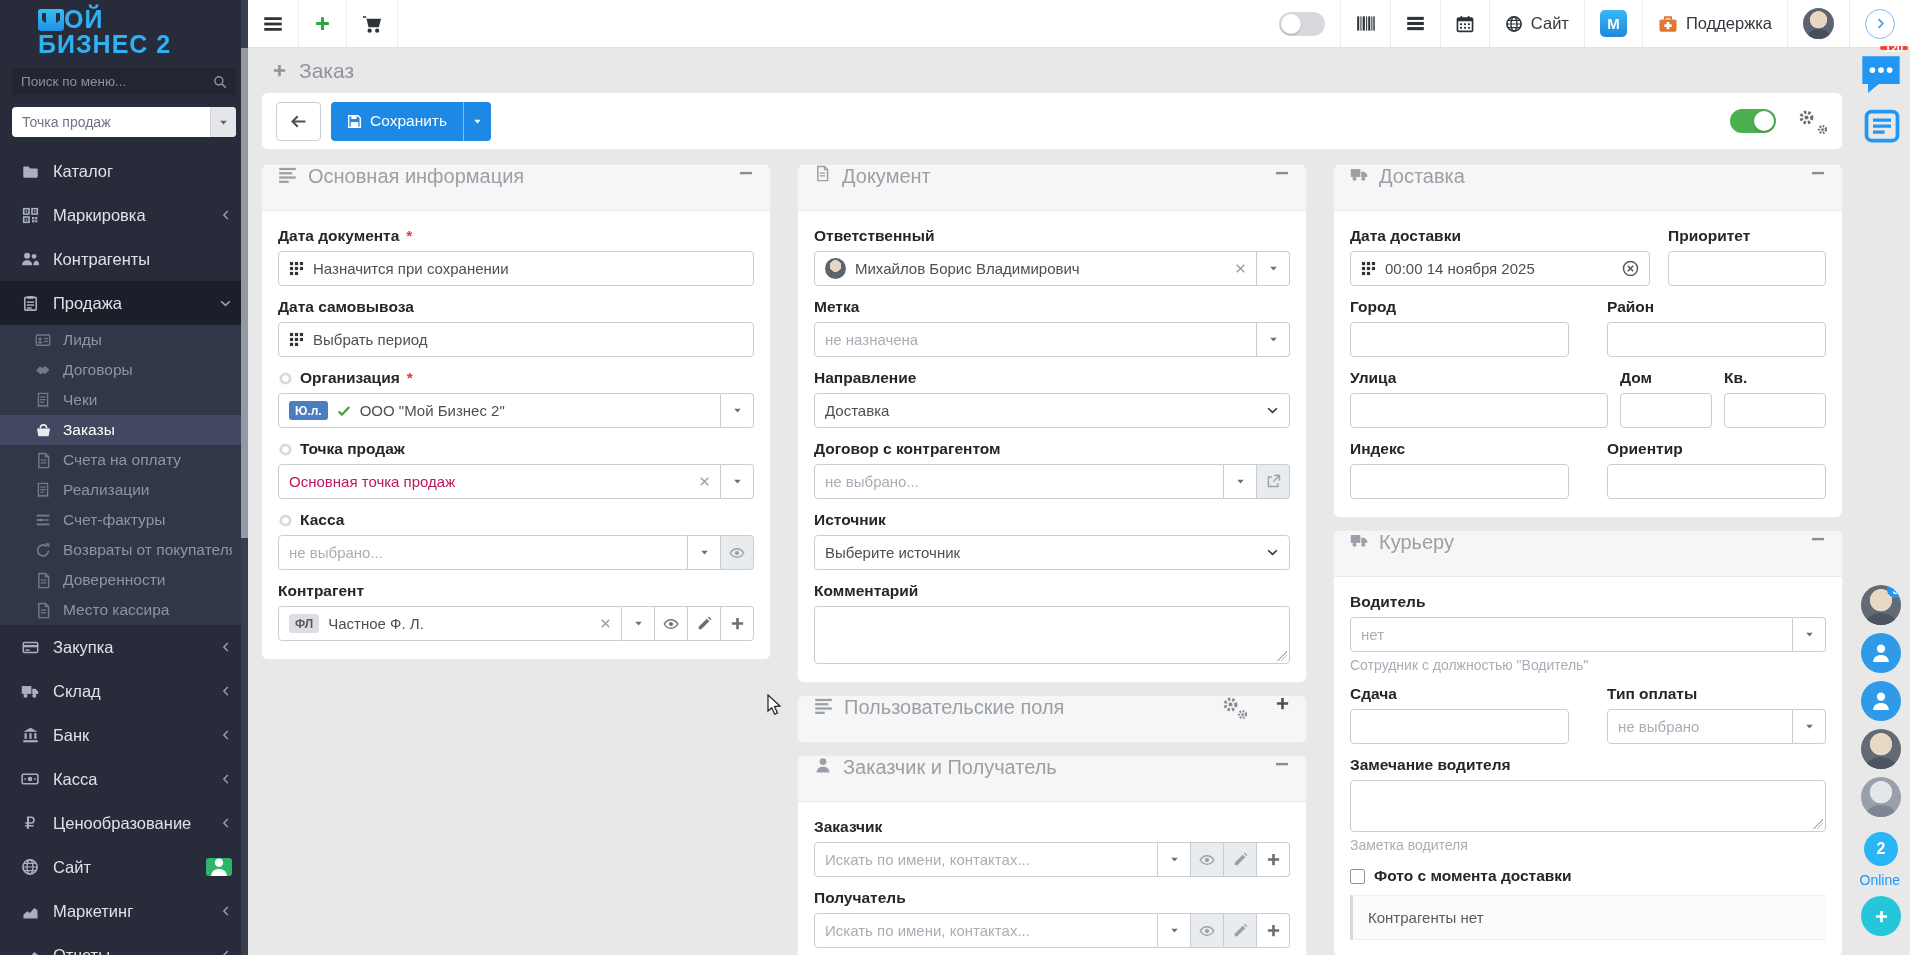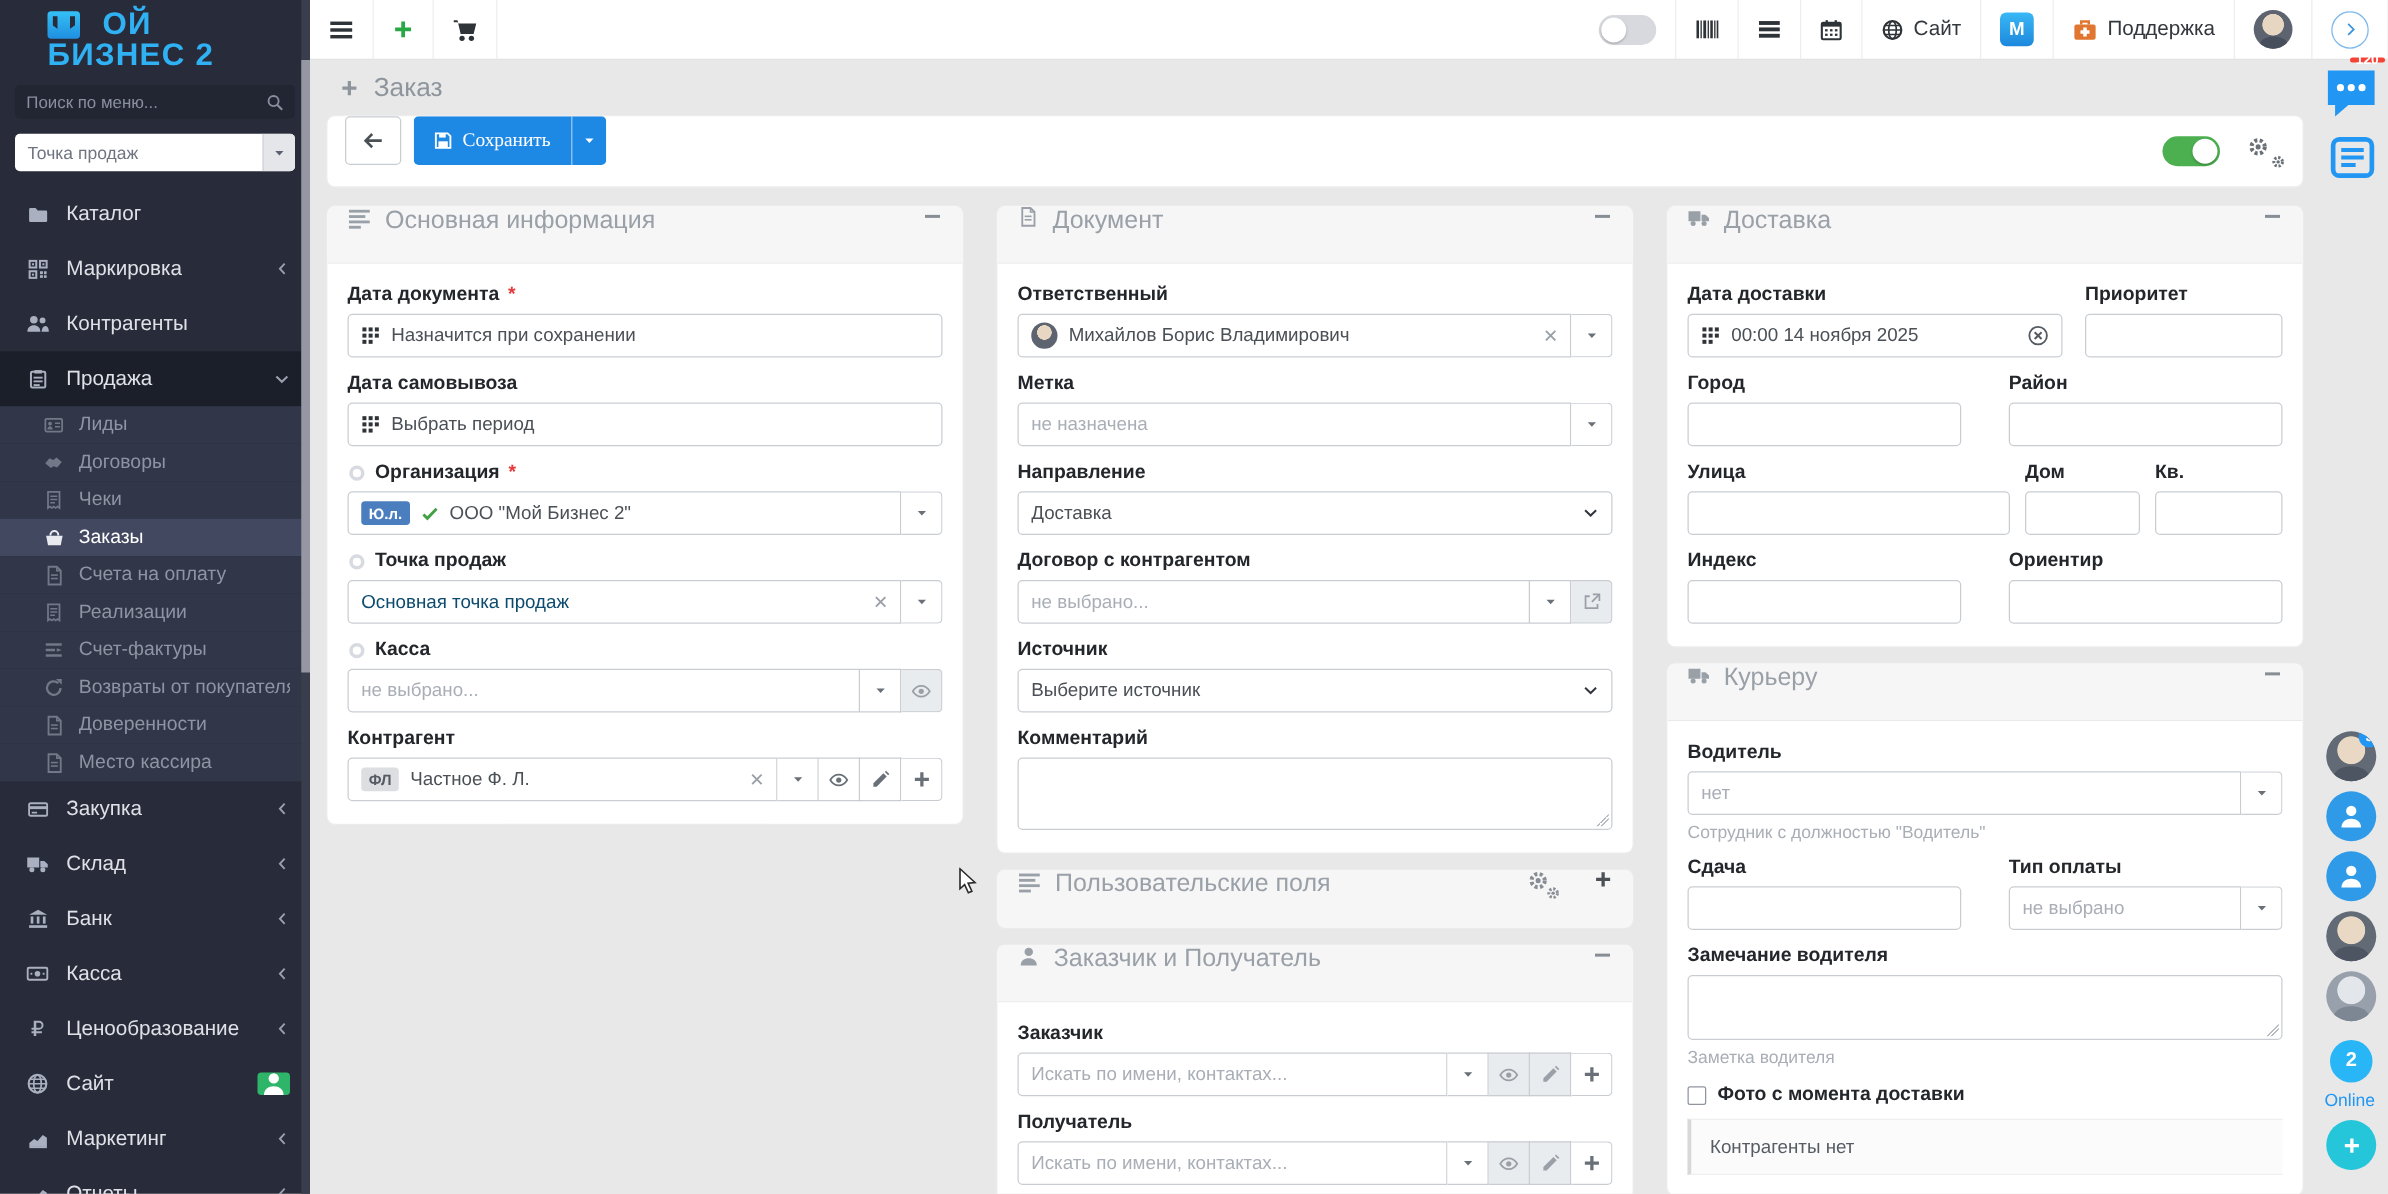--- a/index.html
+++ b/index.html
@@ -5,21 +5,21 @@
   * { margin:0; padding:0; box-sizing:border-box; }
   html,body { width:1910px; height:955px; overflow:hidden; font-family:"Liberation Sans","DejaVu Sans",sans-serif; background:#e8e8e8; }
   .ic { display:inline-flex; align-items:center; justify-content:center; line-height:0; }
   .ic svg { display:block; }
 
   
   .sidebar { position:absolute; left:0; top:0; width:248px; height:955px; background:#282c3a; z-index:30; }
   .sb-scroll { position:absolute; right:0; top:0; width:7px; height:955px; background:#3a3e4c; }
   .sb-thumb { position:absolute; right:0; top:48px; width:7px; height:490px; background:#9598a2; }
   .logo { padding:7px 10px 0 38px; color:#2fb1f3; font-weight:bold; line-height:1.0; letter-spacing:1px; }
-  .logo .l1 { font-size:25px; display:flex; align-items:center; gap:18px; }
+  .logo .l1 { font-size:25px; display:flex; align-items:center; gap:0; }
   .logo .l2 { font-size:25px; }
   .logo-mark { display:inline-block; width:26px; height:22px; background:linear-gradient(180deg,#35c0f5,#1f8fe0); border-radius:3px; position:relative; }
   .logo-mark:after { content:""; position:absolute; left:4px; top:4px; right:4px; bottom:4px; border-left:4px solid #282c3a; border-right:4px solid #282c3a; clip-path:polygon(0 0,100% 0,100% 55%,50% 100%,0 55%); background:transparent; }
   .sb-search { margin:11px 12px 0 12px; height:27px; background:#222633; border-radius:4px; display:flex; align-items:center; padding:0 9px; color:#8a8fa0; }
   .sb-search input { flex:1; background:transparent; border:0; outline:none; color:#aab0bf; font-size:13.5px; font-family:inherit; }
   .sb-search input::placeholder { color:#8a8fa0; }
   .sb-sales { margin:12px 12px 0 12px; height:30px; background:#fff; border-radius:4px; display:flex; align-items:center; overflow:hidden; }
   .sb-sales .val { flex:1; padding:0 10px; font-size:14px; color:#6e7480; }
   .sb-sales .car { width:26px; height:100%; background:#e4e6ea; color:#5a6070; display:flex; align-items:center; justify-content:center; border-left:1px solid #d0d3d9; }
   .sb-menu { margin-top:12px; }
@@ -50,21 +50,21 @@
   .avatar { width:31px; height:31px; border-radius:50%; background:radial-gradient(circle at 50% 38%, #e6d6c2 0 34%, #5d6470 36%); position:relative; overflow:hidden; flex:0 0 auto; }
   .avatar:after { content:""; position:absolute; left:50%; bottom:-4px; transform:translateX(-50%); width:22px; height:14px; border-radius:50% 50% 0 0; background:#474e5c; }
   .chev-circle { width:30px; height:30px; border-radius:50%; border:1.5px solid #7db8ec; color:#3d95de; display:flex; align-items:center; justify-content:center; }
   .app-badge { width:27px; height:27px; border-radius:5px; background:linear-gradient(180deg,#39b7f5,#1d88dd); color:#fff; font-weight:bold; font-size:15px; display:flex; align-items:center; justify-content:center; }
   .support-ic { color:#e0762f; }
 
   
   .content { position:absolute; left:248px; top:48px; right:0; bottom:0; background:#e8e8e8; padding:0 68px 0 14px; overflow:hidden; }
   .title-row { height:45px; display:flex; align-items:center; gap:12px; padding-left:10px; color:#8e959c; }
   .title-row .t { font-size:21px; }
-  .toolbar-card { background:#fff; border-radius:6px; height:56px; display:flex; padding:0 14px; margin-bottom:16px; box-shadow:0 0 0 1px #ededed;font-family:Liberation Serif, serif; }
+  .toolbar-card { background:#fff; border-radius:6px; height:56px; display:flex; align-items:center; padding:0 14px; margin-bottom:16px; box-shadow:0 0 0 1px #ededed; }
   .btn-back { width:45px; height:39px; background:#fff; border:1px solid #c9cdd2; border-radius:4px; color:#4a5056; display:flex; align-items:center; justify-content:center; cursor:pointer; }
   .btn-save { margin-left:10px; height:39px; display:flex; border-radius:4px; overflow:hidden; cursor:pointer; }
   .btn-save .main { background:#1e88e5; color:#fff; font-size:15.5px; display:flex; align-items:center; gap:8px; padding:0 16px; }
   .btn-save .car { background:#1e88e5; border-left:1px solid rgba(255,255,255,.45); color:#fff; width:28px; display:flex; align-items:center; justify-content:center; }
   .toolbar-right { margin-left:auto; display:flex; align-items:center; gap:22px; }
   .gears { color:#6a7077; position:relative; width:30px; height:24px; }
   .gg1 { position:absolute; left:0; top:0; }
   .gg2 { position:absolute; right:0; bottom:-2px; }
 
   .columns { display:flex; gap:28px; align-items:flex-start; }
@@ -78,21 +78,21 @@
 
   .field { margin-bottom:12px; }
   label.flabel { display:flex; align-items:center; gap:7px; font-size:15.5px; font-weight:bold; color:#23272c; margin-bottom:6px; }
   .req { color:#e5393a; font-weight:bold; }
   .donut { color:#d7dae0; }
   .igroup { display:flex; align-items:stretch; }
   .ibox { flex:1; min-width:0; height:35px; border:1px solid #c9cdd2; border-radius:4px 0 0 4px; background:#fff; display:flex; align-items:center; gap:9px; padding:0 10px; font-size:15px; color:#4a5056; }
   .igroup .ibox:last-child, .ibox.solo { border-radius:4px; }
   .ival { flex:1; white-space:nowrap; overflow:hidden; text-overflow:ellipsis; }
   .ival.ph { color:#a9aeb6; }
-  .ival.soft { color:#0c4a6e; }
+  .ival.soft { color:#be185d; }
   .igbtn { width:33px; border:1px solid #c9cdd2; border-left:none; background:#fff; color:#6a7077; display:flex; align-items:center; justify-content:center; cursor:pointer; }
   .igbtn.muted { background:#e9ecef; color:#9aa0a8; }
   .igbtn:last-child { border-radius:0 4px 4px 0; }
   .clr { color:#9aa0a8; cursor:pointer; flex:0 0 auto; display:flex; }
   .vbadge { background:#4a7ebf; color:#fff; font-size:12px; font-weight:bold; border-radius:3px; padding:2.5px 6px; flex:0 0 auto; }
   .vbadge.gray { background:#dcdee2; color:#555b63; }
   .okmark { color:#43a047; flex:0 0 auto; display:flex; }
   .dgrid { color:#2e3338; flex:0 0 auto; display:flex; }
   .mini-ava { width:21px; height:21px; border-radius:50%; background:radial-gradient(circle at 50% 38%, #e6d6c2 0 34%, #5d6470 36%); flex:0 0 auto; }
   select.fsel, .fsel { width:100%; height:35px; border:1px solid #c9cdd2; border-radius:4px; background:#fff; font-size:15px; color:#4a5056; padding:0 10px; display:flex; align-items:center; }

